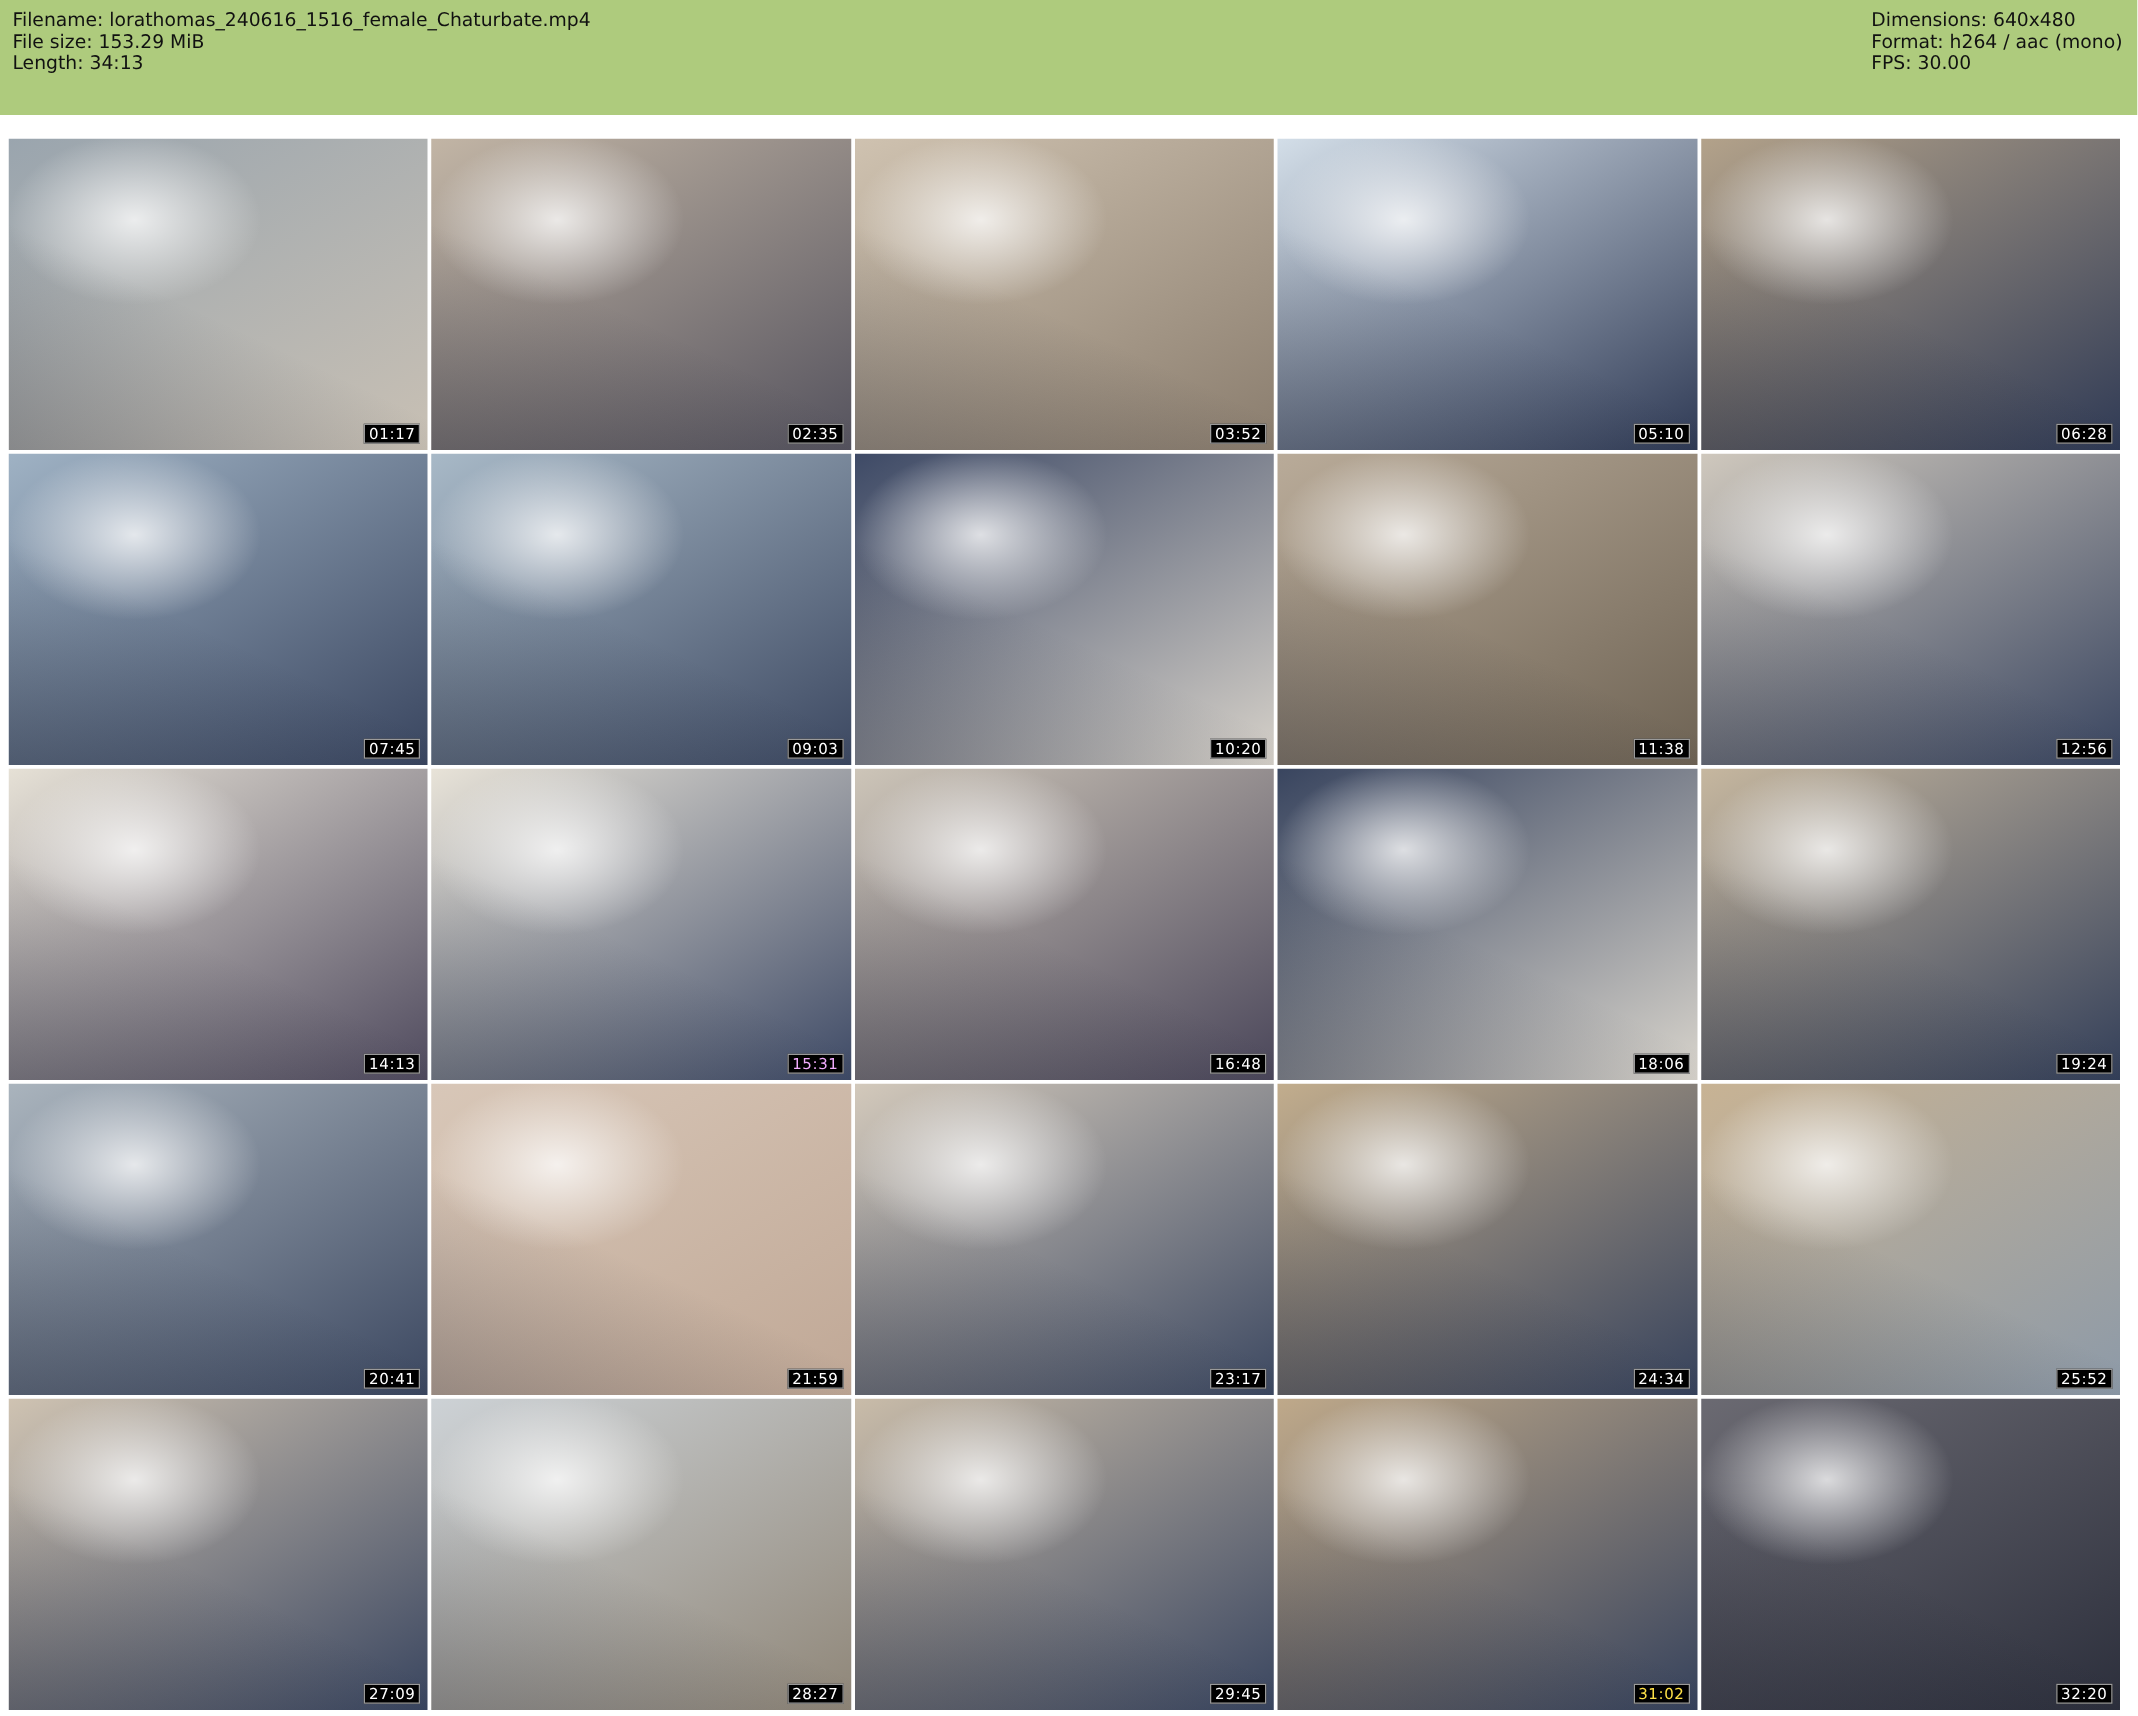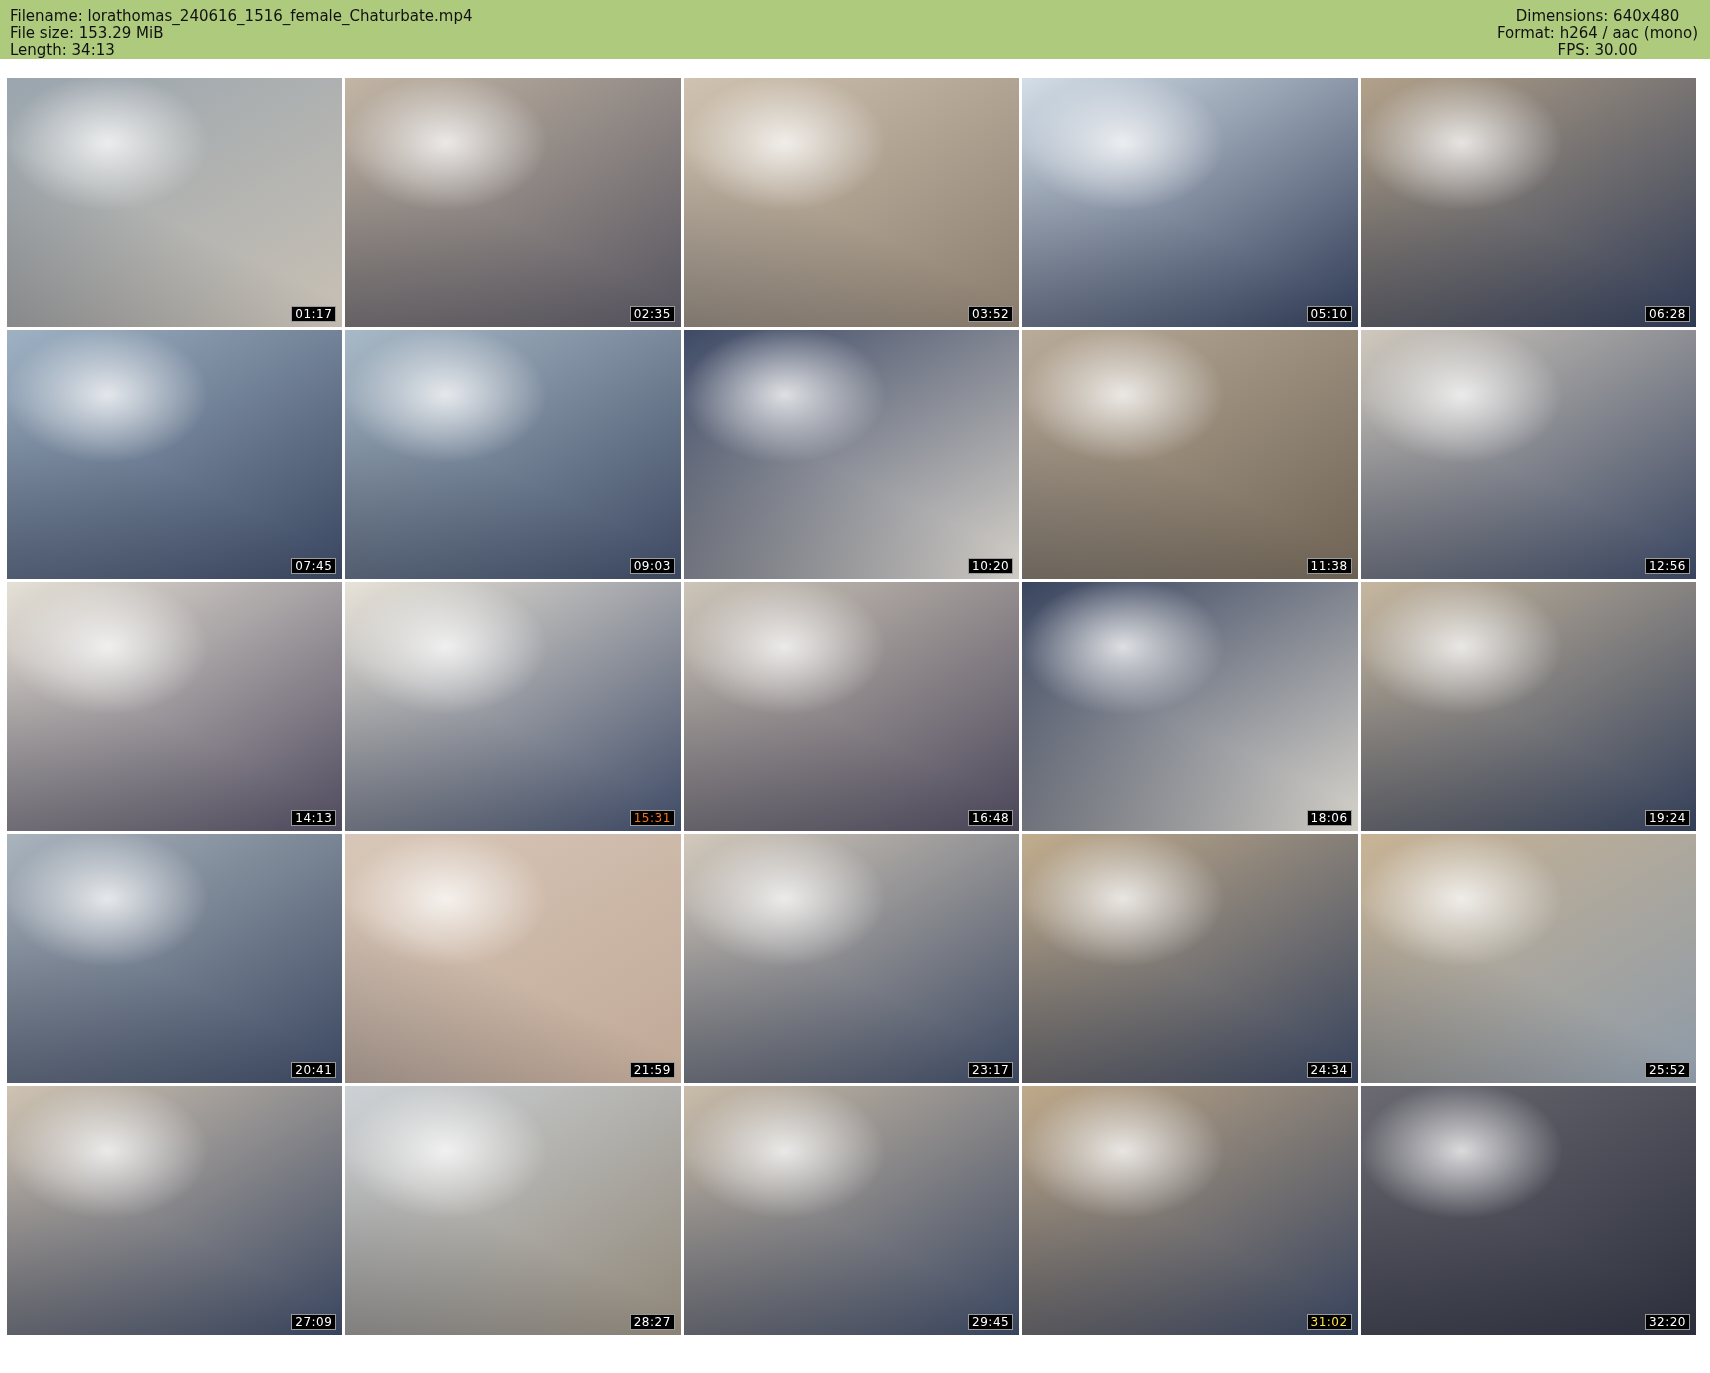--- a/index.html
+++ b/index.html
@@ -4,30 +4,30 @@
 <style>
   html,body { margin:0; padding:0; }
   body {
     width:1710px; height:1373px;
     background:#ffffff;
     font-family:"DejaVu Sans","Liberation Sans",sans-serif;
     overflow:hidden;
   }
   .header {
     box-sizing:border-box;
-    height:59px;
+    height:92px;
     padding:8px 12px 0 10px;
     display:flex;
     justify-content:space-between;
     font-size:15px;
     line-height:17px;
     background:#aecb7d;
     color:#111111;
   }
-  .header .right { text-align:center; }
+  .header .right { text-align:left; }
   .grid {
     box-sizing:border-box;
     padding:19px 14px 5px 7px;
     display:grid;
     grid-template-columns:repeat(5,1fr);
     grid-auto-rows:249px;
     gap:3px;
   }
   .thumb {
     position:relative;
@@ -103,21 +103,21 @@
   <div class="thumb" style="--c1: #b9ab99; --c2: #6e6354;">
       <span class="ts" style="background: rgb(0, 0, 0); color: rgb(255, 255, 255); border-color: rgb(154, 154, 154);">11:38</span>
     </div>
   <div class="thumb" style="--c1: #cfc8bd; --c2: #394560;">
       <span class="ts" style="background: rgb(0, 0, 0); color: rgb(255, 255, 255); border-color: rgb(154, 154, 154);">12:56</span>
     </div>
   <div class="thumb" style="--c1: #e6e1d6; --c2: #4f4a5e;">
       <span class="ts" style="background: rgb(0, 0, 0); color: rgb(255, 255, 255); border-color: rgb(154, 154, 154);">14:13</span>
     </div>
   <div class="thumb" style="--c1: #e8e3d8; --c2: #3e4a66;">
-      <span class="ts" style="background: rgb(0, 0, 0); color: #f97316; border-color: rgb(154, 154, 154);">15:31</span>
+      <span class="ts" style="background: rgb(0, 0, 0); color: #f0abfc; border-color: rgb(154, 154, 154);">15:31</span>
     </div>
   <div class="thumb" style="--c1: #cdc5b8; --c2: #4a465a;">
       <span class="ts" style="background: rgb(0, 0, 0); color: rgb(255, 255, 255); border-color: rgb(154, 154, 154);">16:48</span>
     </div>
   <div class="thumb" style="--c1: #39455f; --c2: #d8d4cc;">
       <span class="ts" style="background: rgb(0, 0, 0); color: rgb(255, 255, 255); border-color: rgb(154, 154, 154);">18:06</span>
     </div>
   <div class="thumb" style="--c1: #c6b79f; --c2: #333f59;">
       <span class="ts" style="background: rgb(0, 0, 0); color: rgb(255, 255, 255); border-color: rgb(154, 154, 154);">19:24</span>
     </div>

